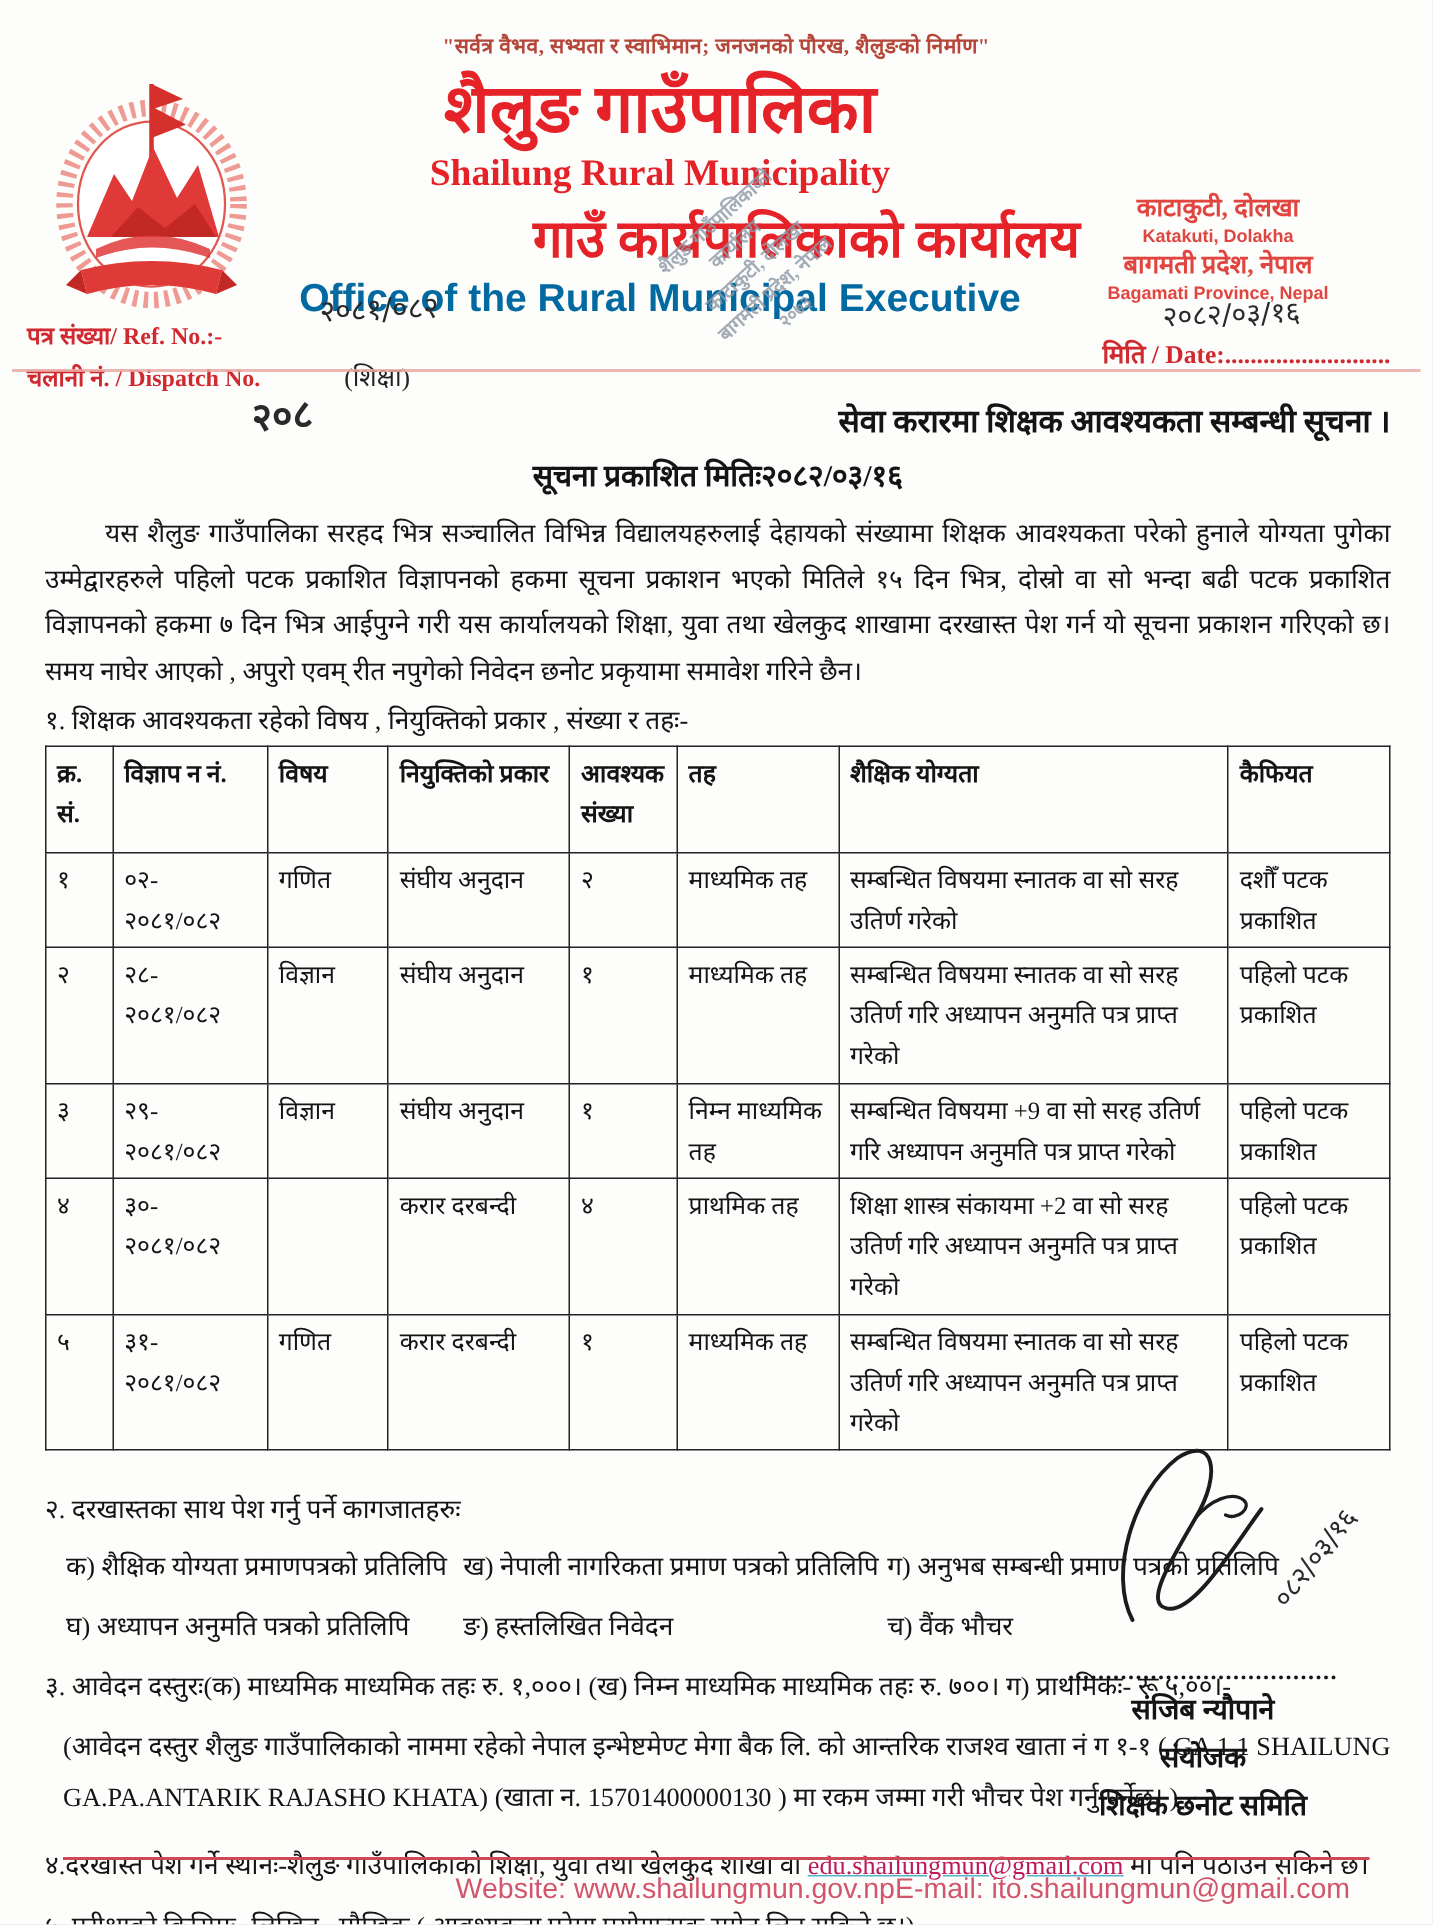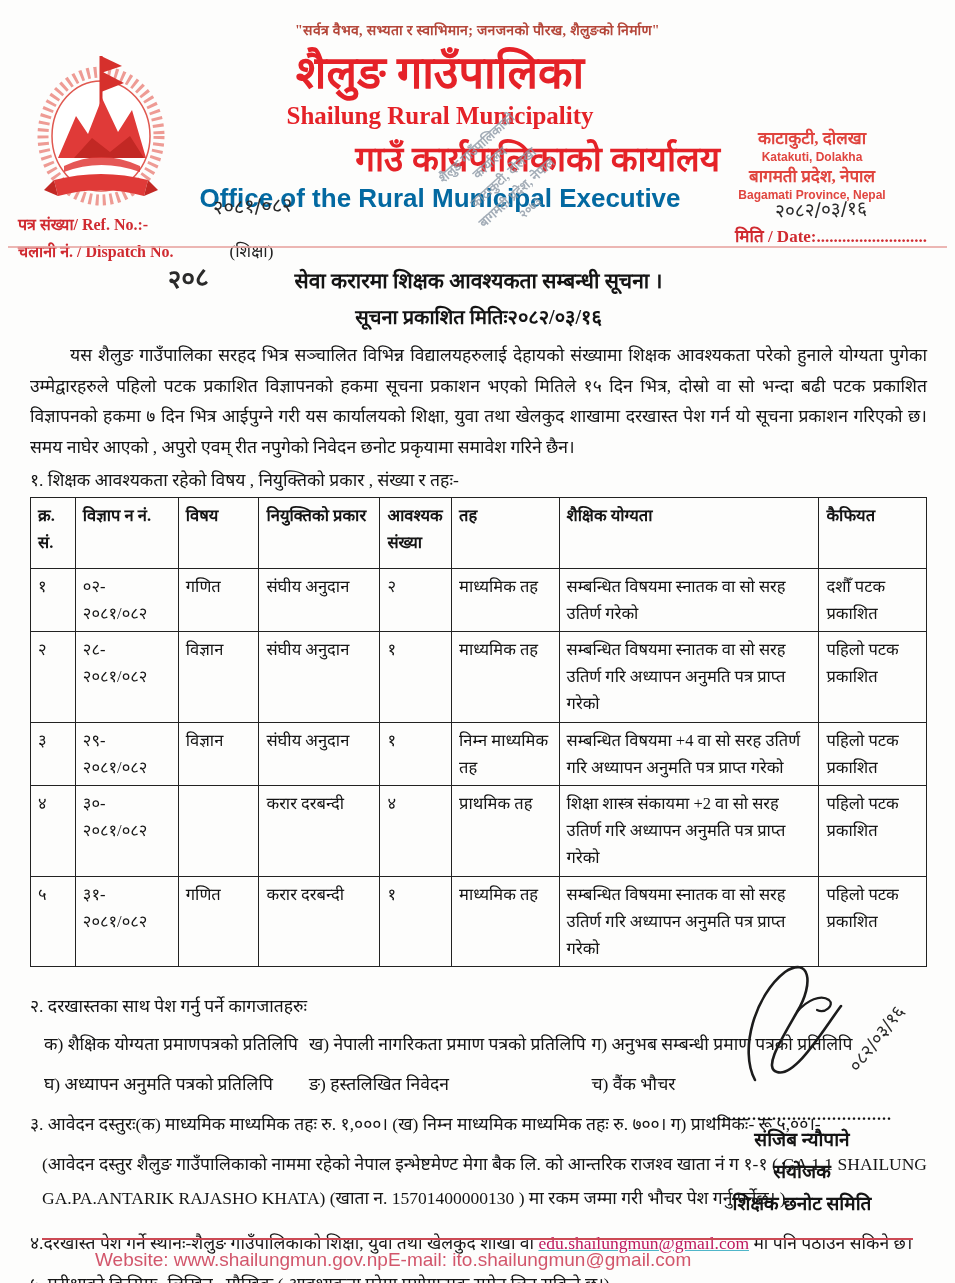--- a/index.html
+++ b/index.html
@@ -29,21 +29,21 @@
   .dispatch-note{color:#222;font-weight:normal;margin-left:52px;font-size:17px;}
   .date-block{position:absolute;right:28px;top:224px;color:#d02a30;font-weight:bold;font-size:17px;}
   .date-value{position:absolute;right:60px;top:-28px;font-size:19px;transform:rotate(-2deg);}
   .stamp{position:absolute;left:455px;top:128px;transform:rotate(-42deg);
     color:#8d99a6;opacity:.8;text-align:center;font-size:13px;line-height:1.55;
     font-weight:bold;pointer-events:none;}
   .stamp .yr{font-size:12px;}
   .header-rule{position:absolute;top:246px;left:8px;right:8px;border-top:2px solid #e9a9a6;opacity:.85;}
   
   .main{position:absolute;top:266px;left:30px;right:28px;}
-  .notice-title{text-align:center;font-size:21px;font-weight:bold;}
+  .notice-title{text-align:right;font-size:21px;font-weight:bold;}
   .notice-pub{text-align:center;font-size:20px;font-weight:bold;margin-top:9px;}
   .notice-body{font-size:17.5px;margin-top:10px;text-indent:40px;text-align:justify;line-height:1.75;}
   .item1{font-size:17.5px;margin-top:4px;}
   table.req{border-collapse:collapse;width:100%;margin-top:6px;}
   table.req th,table.req td{border:1.6px solid #222;padding:4px 7px;
     font-size:16.5px;vertical-align:top;text-align:left;line-height:1.65;}
   table.req th{font-weight:bold;height:62px;}
   table.req td{height:48px;}
   .sec-head{font-size:17.5px;margin-top:26px;}
   .docs-grid{display:grid;grid-template-columns:30% 32% 38%;row-gap:16px;
@@ -56,21 +56,21 @@
   .sign-block{position:absolute;right:0;top:710px;width:250px;text-align:center;}
   .sign-scribble{position:absolute;left:60px;top:-16px;}
   .sign-date{position:absolute;left:160px;top:50px;font-size:18px;transform:rotate(-52deg);white-space:nowrap;}
   .sign-dots{margin-top:130px;letter-spacing:1px;font-weight:bold;font-size:16px;}
   .sign-name{font-size:19px;font-weight:bold;margin-top:2px;}
   .sign-role{font-size:19px;font-weight:bold;margin-top:6px;}
   .sign-committee{font-size:19px;font-weight:bold;margin-top:6px;}
   
   .footer{position:absolute;left:0;right:0;bottom:6px;}
   .footer-rule{border-top:2.5px solid #cc4a55;margin:0 42px 9px 42px;}
-  .footer-row{display:flex;justify-content:flex-start;padding:0 55px 6px 95px;
+  .footer-row{display:flex;justify-content:flex-end;padding:0 55px 6px 95px;
     color:#d2566b;font-family:"Liberation Sans","DejaVu Sans",sans-serif;font-size:19px;}
   .footer-row b{font-weight:normal;}
 </style>
 </head>
 <body>
 
 <div class="page">
 
   <div class="slogan">"सर्वत्र वैभव, सभ्यता र स्वाभिमान; जनजनको पौरख, शैलुङको निर्माण"</div>
 
@@ -186,21 +186,21 @@
           <td>सम्बन्धित विषयमा स्नातक वा सो सरह उतिर्ण गरि अध्यापन अनुमति पत्र प्राप्त गरेको</td>
           <td>पहिलो पटक प्रकाशित</td>
         </tr>
         <tr>
           <td>३</td>
           <td>२९- २०८१/०८२</td>
           <td>विज्ञान</td>
           <td>संघीय अनुदान</td>
           <td>१</td>
           <td>निम्न माध्यमिक तह</td>
-          <td>सम्बन्धित विषयमा +4  वा सो सरह उतिर्ण गरि अध्यापन अनुमति पत्र प्राप्त गरेको</td>
+          <td>सम्बन्धित विषयमा +9  वा सो सरह उतिर्ण गरि अध्यापन अनुमति पत्र प्राप्त गरेको</td>
           <td>पहिलो पटक प्रकाशित</td>
         </tr>
         <tr>
           <td>४</td>
           <td>३०- २०८१/०८२</td>
           <td></td>
           <td>करार दरबन्दी</td>
           <td>४</td>
           <td>प्राथमिक तह</td>
           <td>शिक्षा शास्त्र संकायमा  +2  वा सो सरह उतिर्ण गरि अध्यापन अनुमति पत्र प्राप्त गरेको</td>

